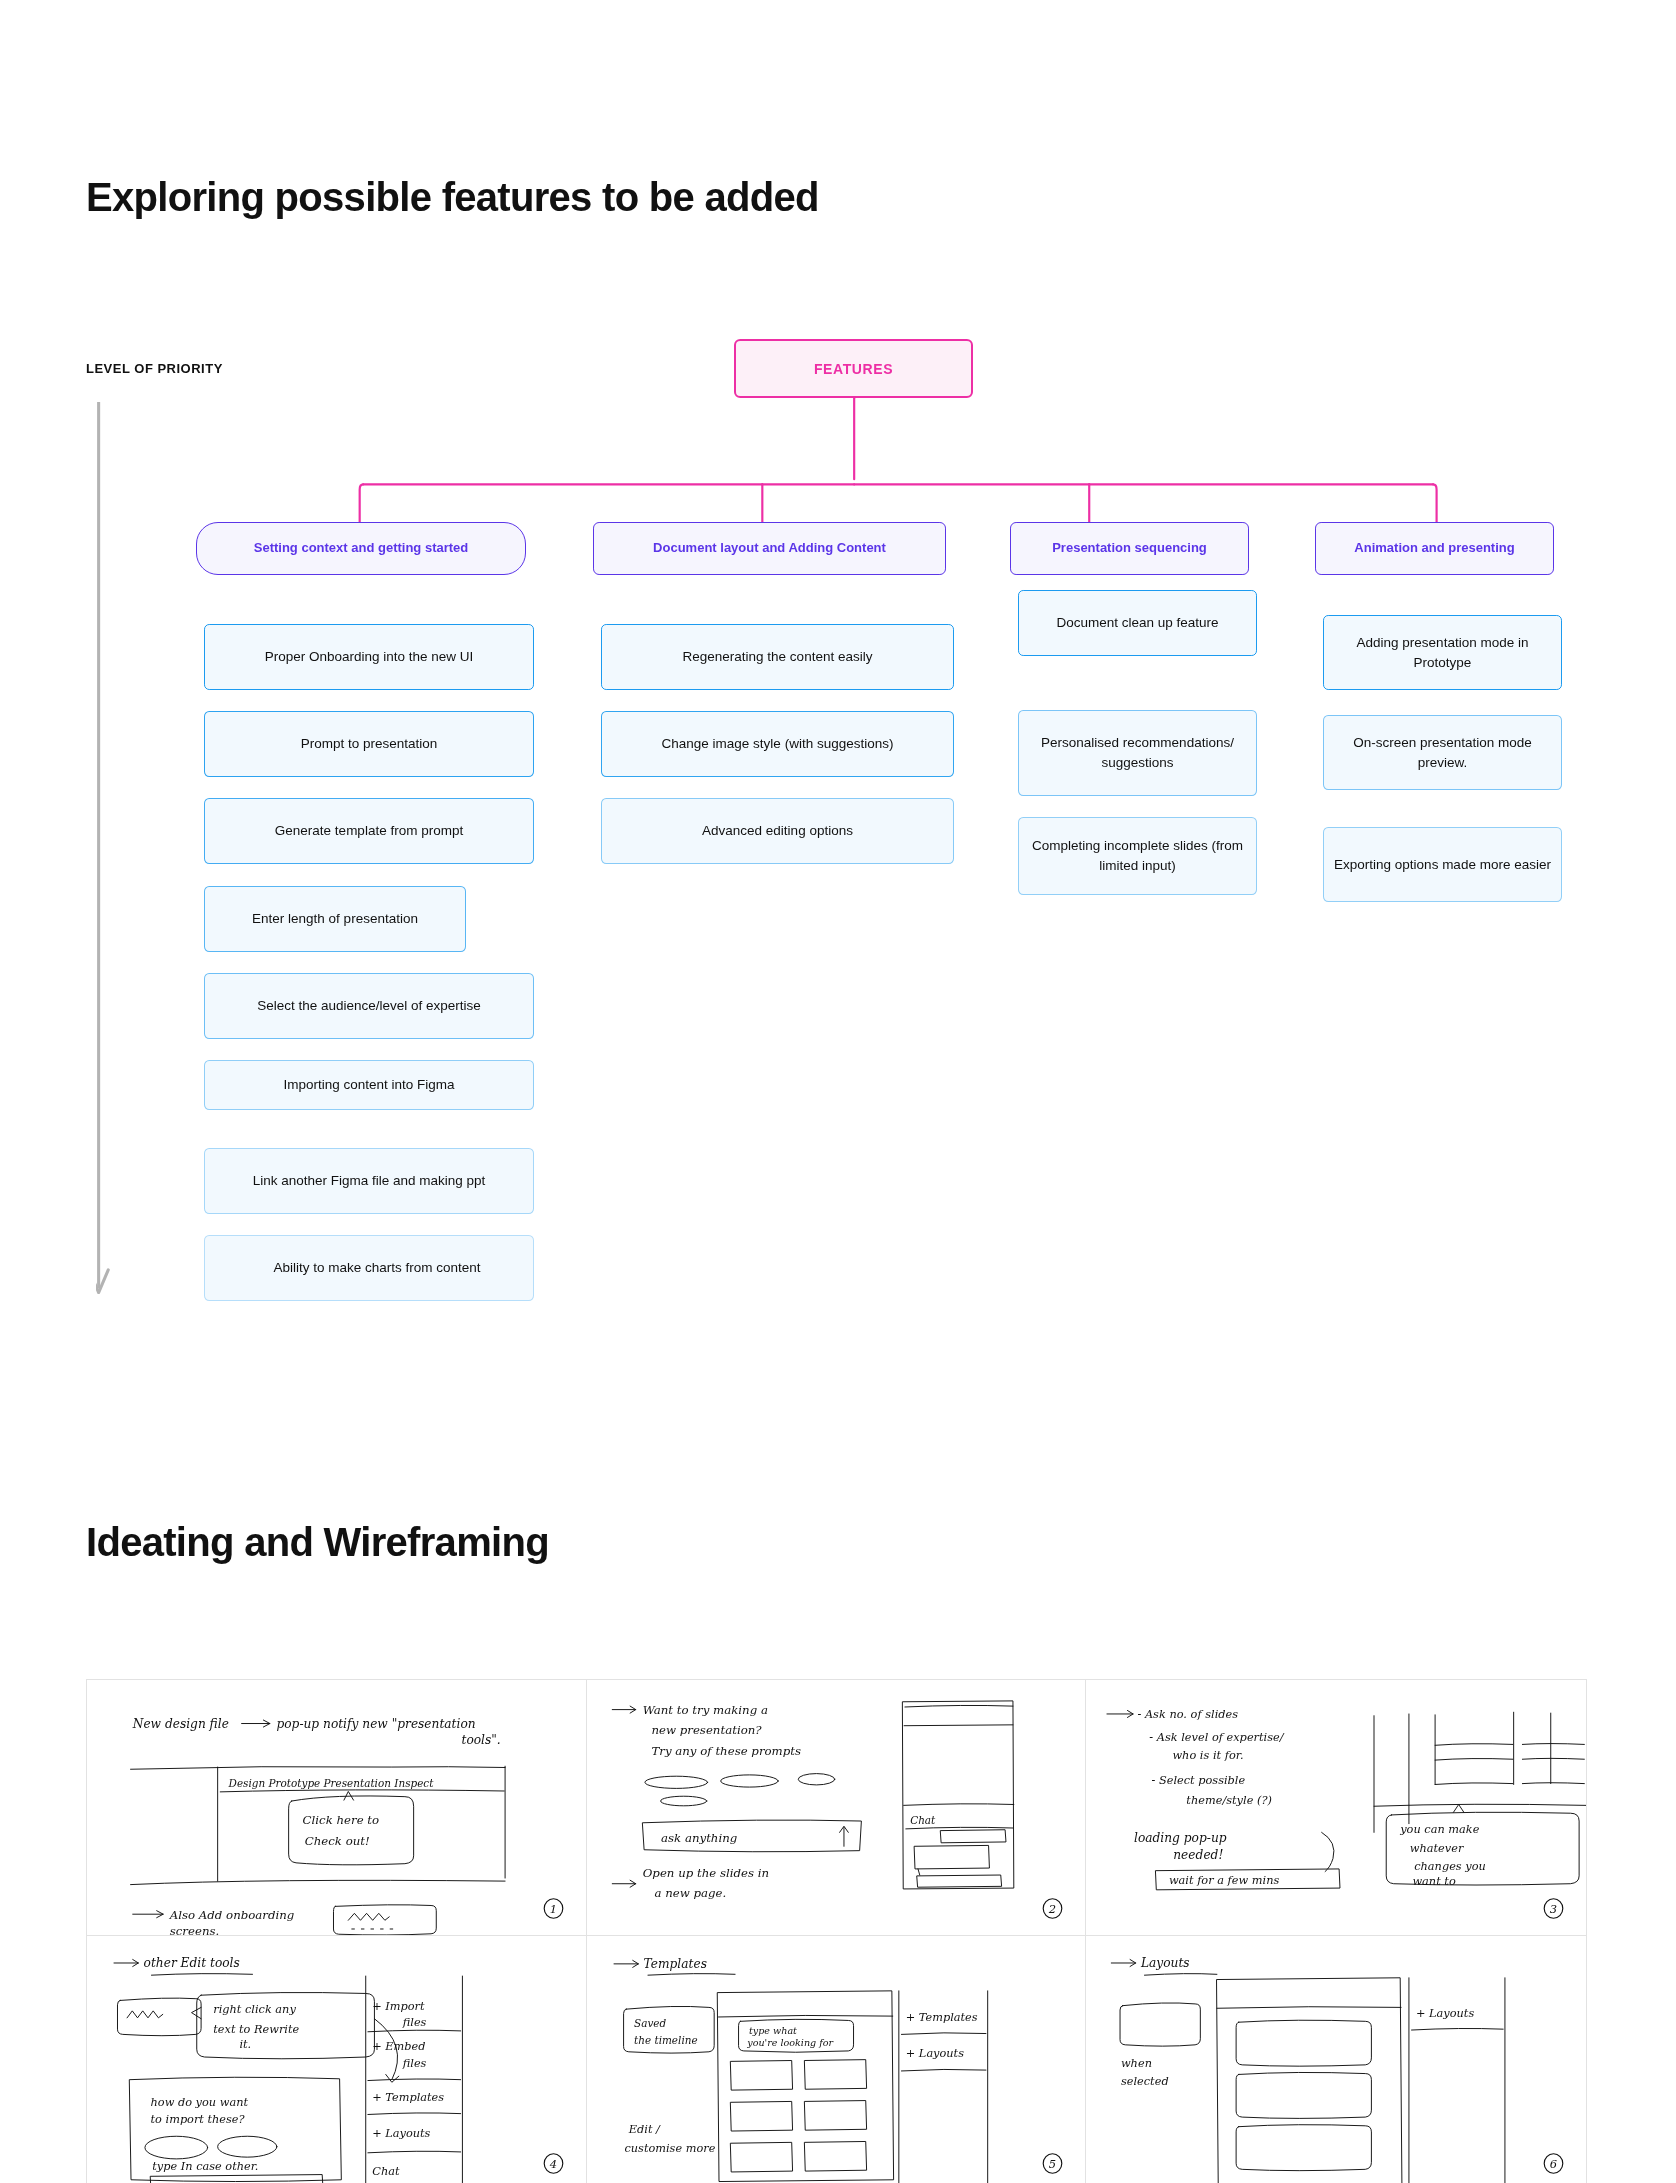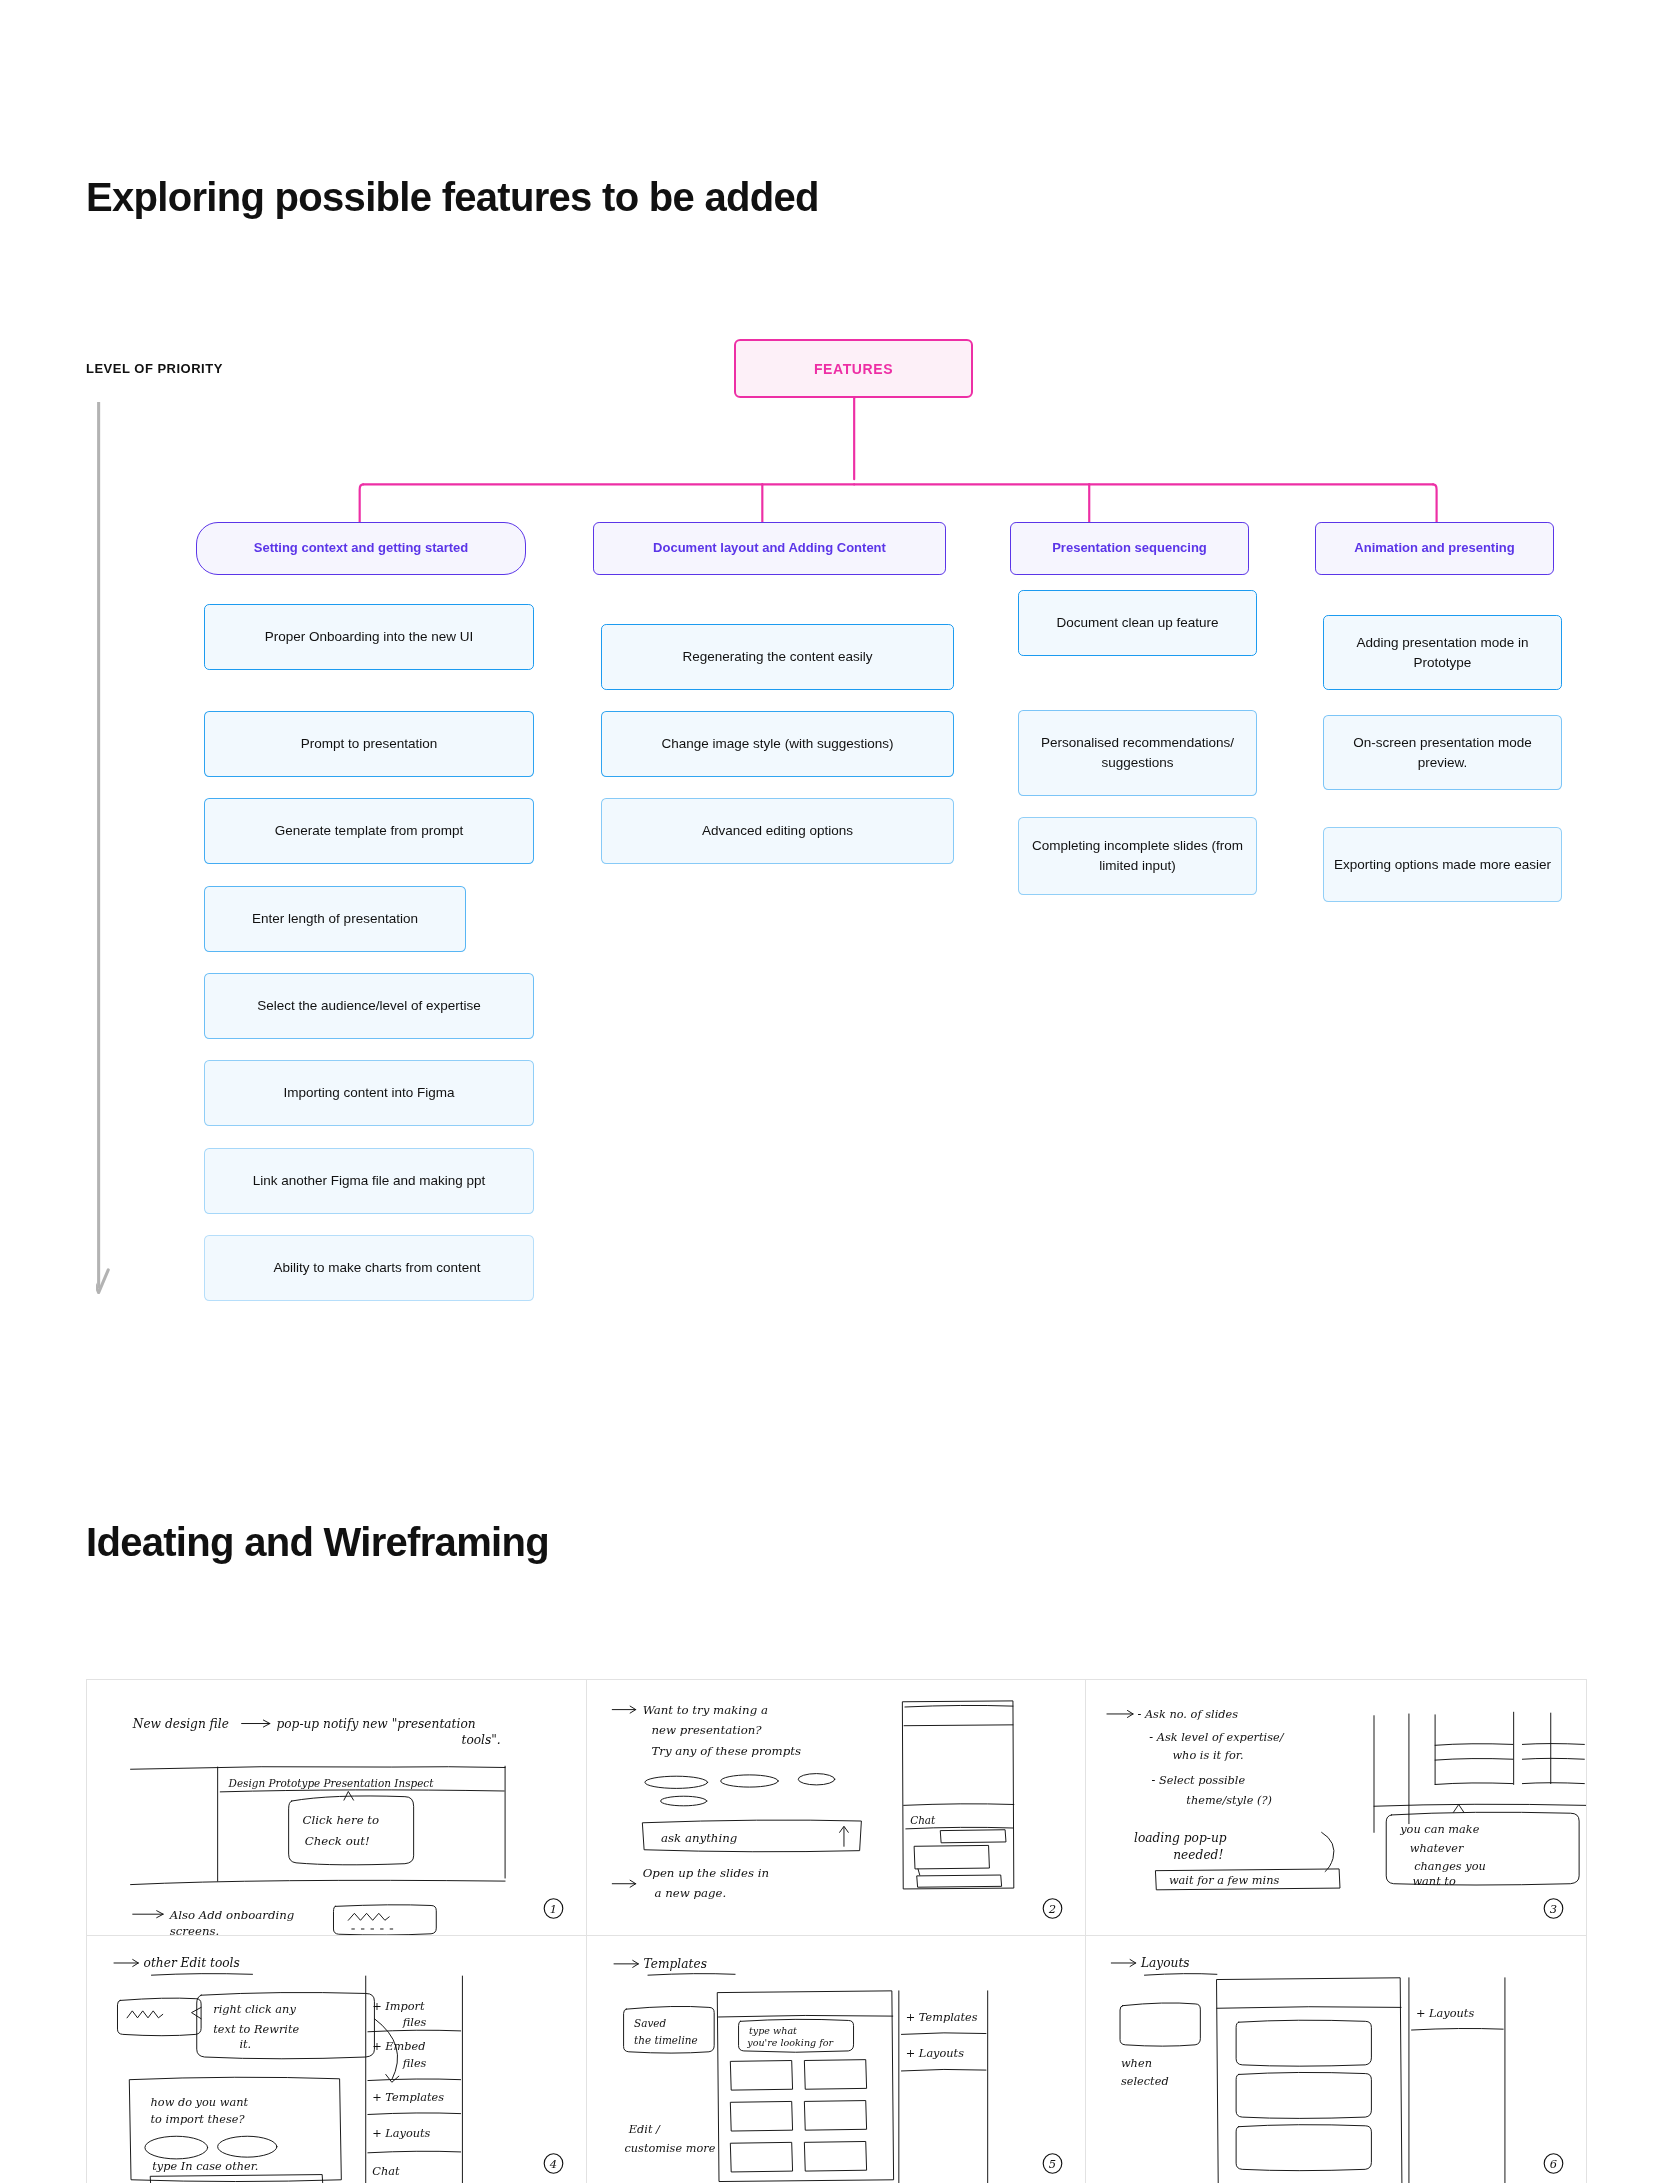--- a/index.html
+++ b/index.html
@@ -171,36 +171,36 @@
   <div class="cat-box" style="left:593px;top:522px;width:353px;height:53px;">
     <span>Document layout and Adding Content</span>
   </div>
   <div class="cat-box" style="left:1010px;top:522px;width:239px;height:53px;">
     <span>Presentation sequencing</span>
   </div>
   <div class="cat-box" style="left:1315px;top:522px;width:239px;height:53px;">
     <span>Animation and presenting</span>
   </div>
 
-  <div class="feat-card" style="left:196px;top:604px;width:330px;height:66px;border-color:rgba(28,155,240,1.0);">
+  <div class="feat-card" style="left:196px;top:624px;width:330px;height:66px;border-color:rgba(28,155,240,1.0);">
     <span>Proper Onboarding into the new UI</span>
   </div>
   <div class="feat-card" style="left:196px;top:711px;width:330px;height:66px;border-color:rgba(28,155,240,0.92);">
     <span>Prompt to presentation</span>
   </div>
   <div class="feat-card" style="left:196px;top:798px;width:330px;height:66px;border-color:rgba(28,155,240,0.82);">
     <span>Generate template from prompt</span>
   </div>
   <div class="feat-card" style="left:196px;top:886px;width:262px;height:66px;border-color:rgba(28,155,240,0.72);">
     <span>Enter length of presentation</span>
   </div>
   <div class="feat-card" style="left:196px;top:973px;width:330px;height:66px;border-color:rgba(28,155,240,0.62);">
     <span>Select the audience/level of expertise</span>
   </div>
-  <div class="feat-card" style="left:196px;top:1060px;width:330px;height:66px;border-color:rgba(28,155,240,0.46);">
+  <div class="feat-card" style="left:196px;top:1060px;width:330px;height:50px;border-color:rgba(28,155,240,0.46);">
     <span>Importing content into Figma</span>
   </div>
   <div class="feat-card" style="left:196px;top:1148px;width:330px;height:66px;border-color:rgba(28,155,240,0.36);">
     <span>Link another Figma file and making ppt</span>
   </div>
   <div class="feat-card" style="left:196px;top:1235px;width:330px;height:66px;border-color:rgba(28,155,240,0.28);padding-left:16px;">
     <span>Ability to make charts from content</span>
   </div>
 
   <div class="feat-card" style="left:593px;top:624px;width:353px;height:66px;border-color:rgba(28,155,240,1.0);">

